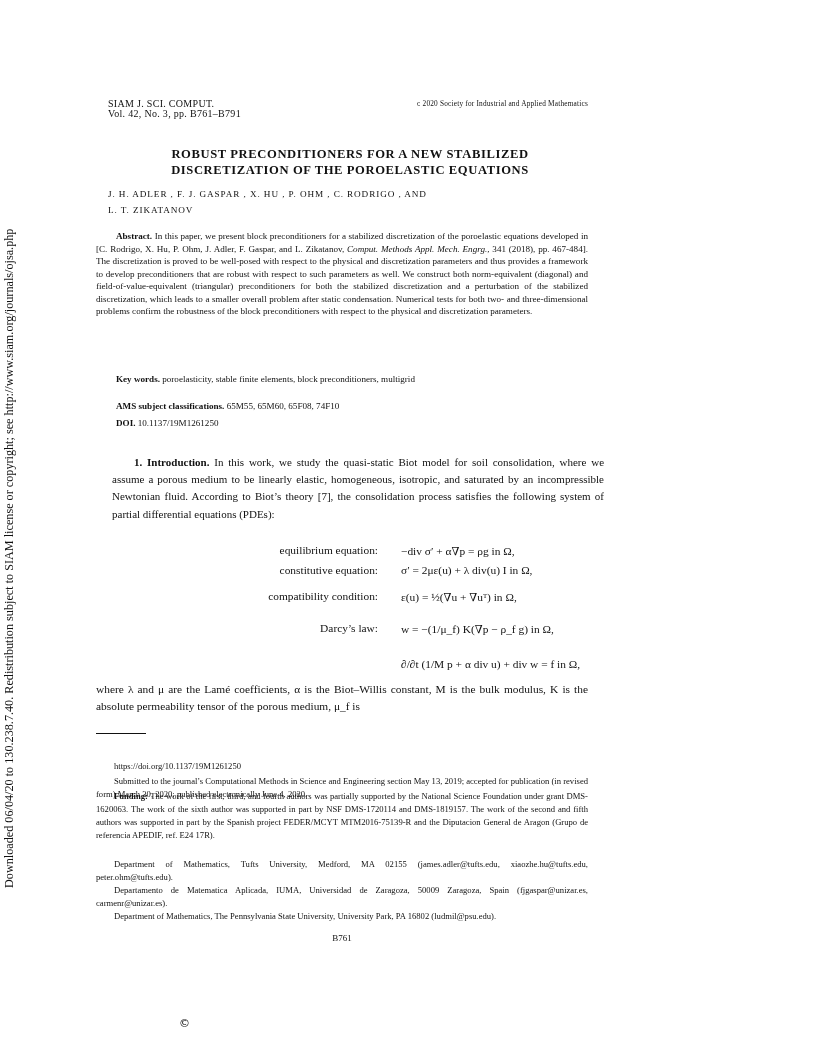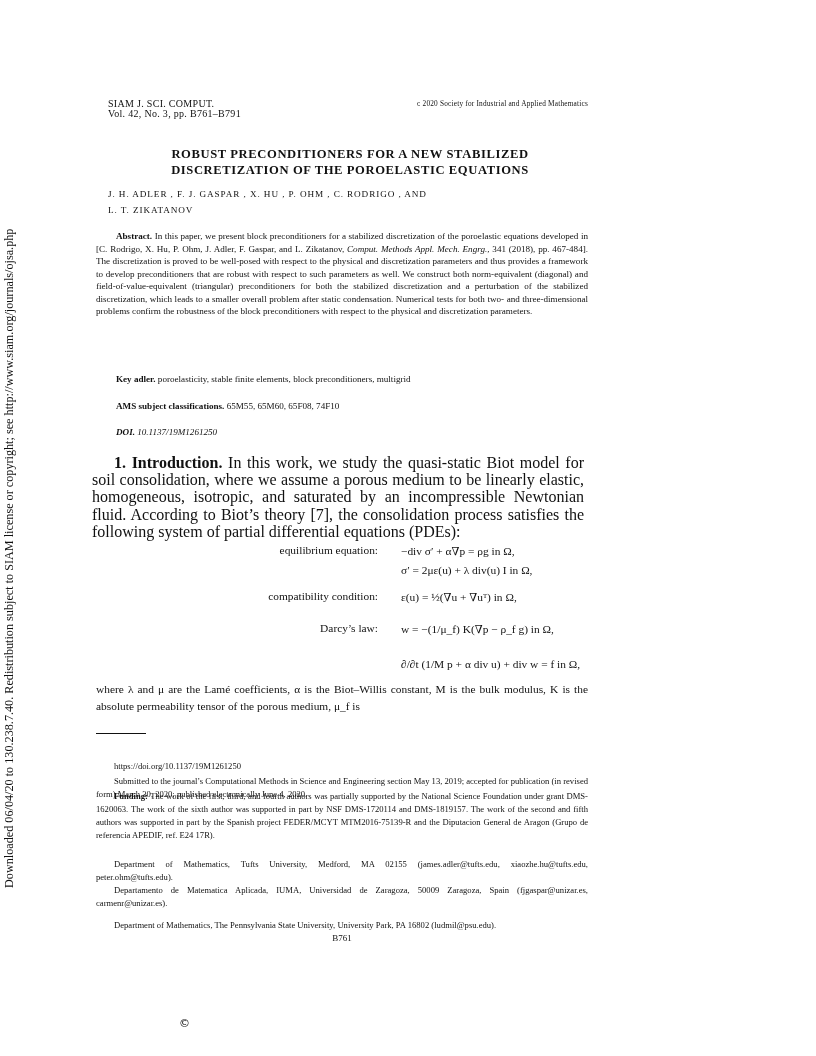--- a/index.html
+++ b/index.html
@@ -5,21 +5,21 @@
   html, body { margin: 0; padding: 0; background: #ffffff; }
   body { width: 816px; height: 1056px; position: relative; overflow: hidden; font-family: "Liberation Serif", "DejaVu Serif", serif; color: #111; }
   .side-stamp { position: absolute; left: 2px; top: 888px; transform-origin: 0 0; transform: rotate(-90deg); font-size: 12.2px; white-space: nowrap; width: 760px; }
   .hdr-left { position: absolute; left: 108px; top: 99px; font-size: 10px; line-height: 10px; letter-spacing: 0.3px; }
   .hdr-right { position: absolute; left: 360px; top: 99px; width: 228px; text-align: right; font-size: 7.3px; letter-spacing: 0.2px; }
   .title { position: absolute; left: 108px; top: 147px; width: 484px; text-align: center; font-weight: bold; font-size: 12.6px; line-height: 15.5px; letter-spacing: 0.6px; }
   .authors { position: absolute; left: 108px; top: 186px; width: 484px; font-size: 9.2px; line-height: 16px; letter-spacing: 0.9px; }
   .abstract { position: absolute; left: 96px; top: 230px; width: 492px; font-size: 9.1px; line-height: 12.5px; text-align: justify; }
   .abstract .lead, .kw .lead { font-weight: bold; padding-left: 20px; }
   .kw { position: absolute; left: 96px; width: 492px; font-size: 9.1px; }
-  .intro { position: absolute; left: 92px; top: 454px; width: 492px; font-size: 16px; line-height: 17.2px; text-align: justify; }
+  .intro { position: absolute; left: 112px; top: 454px; width: 492px; font-size: 11px; line-height: 17.2px; text-align: justify; }
   .intro .sect { font-weight: bold; padding-left: 22px; }
   .eqrow { position: absolute; left: 96px; width: 492px; font-size: 11.4px; height: 24px; }
   .eqrow .lbl { position: absolute; right: 210px; text-align: right; white-space: nowrap; top: 0; width: 300px; }
   .eqrow .eq { position: absolute; left: 305px; white-space: nowrap; top: 0; }
   .where { position: absolute; left: 96px; top: 681px; width: 492px; font-size: 11.4px; line-height: 17.2px; text-align: justify; }
   .rule { position: absolute; left: 96px; top: 733px; width: 50px; border-top: 1px solid #111; }
   .foot { position: absolute; left: 96px; width: 492px; font-size: 8.6px; line-height: 13px; text-align: justify; }
   .foot .ind { padding-left: 18px; }
   .pagenum { position: absolute; left: 96px; top: 933px; width: 492px; text-align: center; font-size: 9px; }
   .copy { position: absolute; left: 179px; top: 1017px; font-size: 11px; font-family: "DejaVu Sans", sans-serif; }
@@ -45,42 +45,43 @@
   <div>J. H. ADLER , F. J. GASPAR , X. HU , P. OHM , C. RODRIGO , AND</div>
   <div>L. T. ZIKATANOV</div>
 </div>
 
 <div class="abstract">
   <span class="lead">Abstract.</span>
   <span>In this paper, we present block preconditioners for a stabilized discretization of the poroelastic equations developed in [C. Rodrigo, X. Hu, P. Ohm, J. Adler, F. Gaspar, and L. Zikatanov, </span><i>Comput. Methods Appl. Mech. Engrg.</i><span>, 341 (2018), pp. 467-484]. The discretization is proved to be well-posed with respect to the physical and discretization parameters and thus provides a framework to develop preconditioners that are robust with respect to such parameters as well. We construct both norm-equivalent (diagonal) and field-of-value-equivalent (triangular) preconditioners for both the stabilized discretization and a perturbation of the stabilized discretization, which leads to a smaller overall problem after static condensation. Numerical tests for both two- and three-dimensional problems confirm the robustness of the block preconditioners with respect to the physical and discretization parameters.</span>
 </div>
 
 <div class="kw" style="top:374px;">
-  <span class="lead">Key adler.</span>
+  <span class="lead">Key words.</span>
   <span>poroelasticity, stable finite elements, block preconditioners, multigrid</span>
 </div>
 <div class="kw" style="top:401px;">
   <span class="lead">AMS subject classifications.</span>
   <span>65M55, 65M60, 65F08, 74F10</span>
 </div>
-<div class="kw" style="top:427px;font-style:italic;">
+<div class="kw" style="top:418px;">
   <span class="lead">DOI.</span>
   <span>10.1137/19M1261250</span>
 </div>
 
 <div class="intro">
   <span class="sect">1. Introduction.</span>
   <span>In this work, we study the quasi-static Biot model for soil consolidation, where we assume a porous medium to be linearly elastic, homogeneous, isotropic, and saturated by an incompressible Newtonian fluid. According to Biot’s theory [7], the consolidation process satisfies the following system of partial differential equations (PDEs):</span>
 </div>
 
 <div class="eqrow" style="top:544px;">
   <span class="lbl">equilibrium equation:</span>
   <span class="eq">−div σ′ + α∇p = ρg in Ω,</span>
 </div>
 <div class="eqrow" style="top:564px;">
+  <span class="lbl">constitutive equation:</span>
   <span class="eq">σ′ = 2με(u) + λ div(u) I in Ω,</span>
 </div>
 <div class="eqrow" style="top:590px;">
   <span class="lbl">compatibility condition:</span>
   <span class="eq">ε(u) = ½(∇u + ∇uᵀ) in Ω,</span>
 </div>
 <div class="eqrow" style="top:622px;">
   <span class="lbl">Darcy’s law:</span>
   <span class="eq">w = −(1/μ_f) K(∇p − ρ_f g) in Ω,</span>
 </div>
@@ -101,19 +102,19 @@
 <div class="foot" style="top:790px;">
   <span class="ind" style="font-weight:bold;">Funding:</span>
   <span>The work of the first, third, and fourth authors was partially supported by the National Science Foundation under grant DMS-1620063. The work of the sixth author was supported in part by NSF DMS-1720114 and DMS-1819157. The work of the second and fifth authors was supported in part by the Spanish project FEDER/MCYT MTM2016-75139-R and the Diputacion General de Aragon (Grupo de referencia APEDIF, ref. E24 17R).</span>
 </div>
 <div class="foot" style="top:858px;">
   <span class="ind">Department of Mathematics, Tufts University, Medford, MA 02155 (james.adler@tufts.edu, xiaozhe.hu@tufts.edu, peter.ohm@tufts.edu).</span>
 </div>
 <div class="foot" style="top:884px;">
   <span class="ind">Departamento de Matematica Aplicada, IUMA, Universidad de Zaragoza, 50009 Zaragoza, Spain (fjgaspar@unizar.es, carmenr@unizar.es).</span>
 </div>
-<div class="foot" style="top:910px;margin-top:9px;">
+<div class="foot" style="top:910px;">
   <span class="ind">Department of Mathematics, The Pennsylvania State University, University Park, PA 16802 (ludmil@psu.edu).</span>
 </div>
 
 <div class="pagenum">B761</div>
 
 <div class="copy">©</div>
 
 </body></html>

